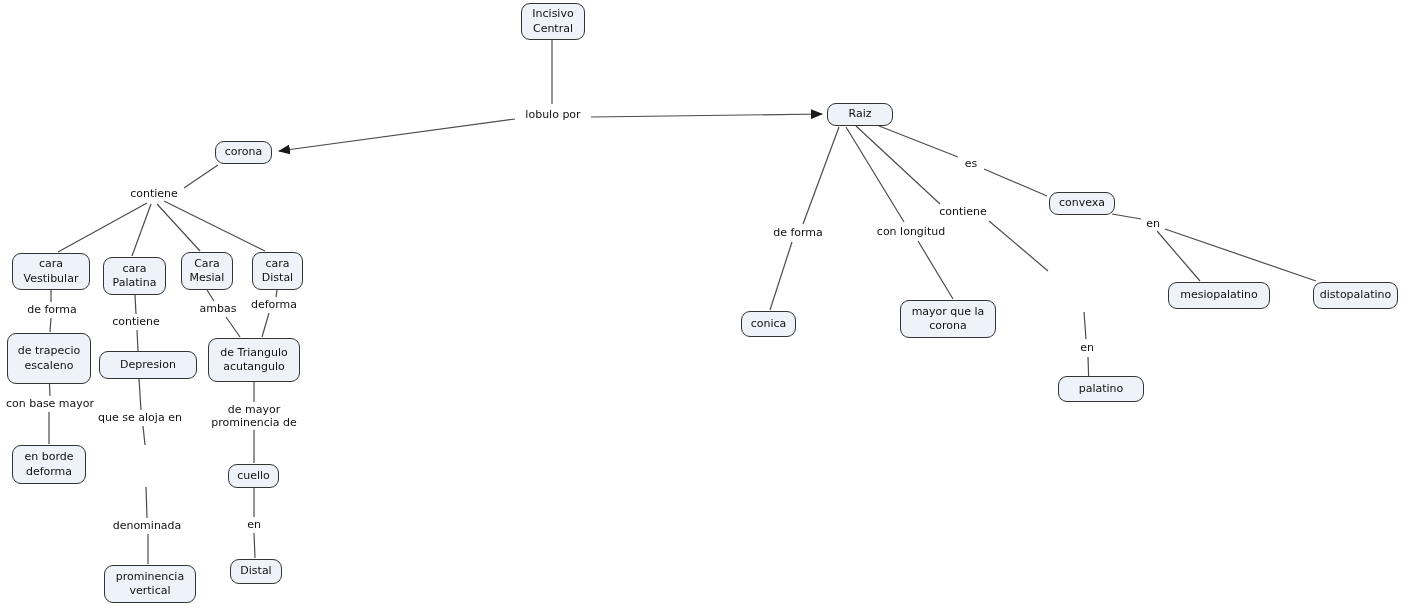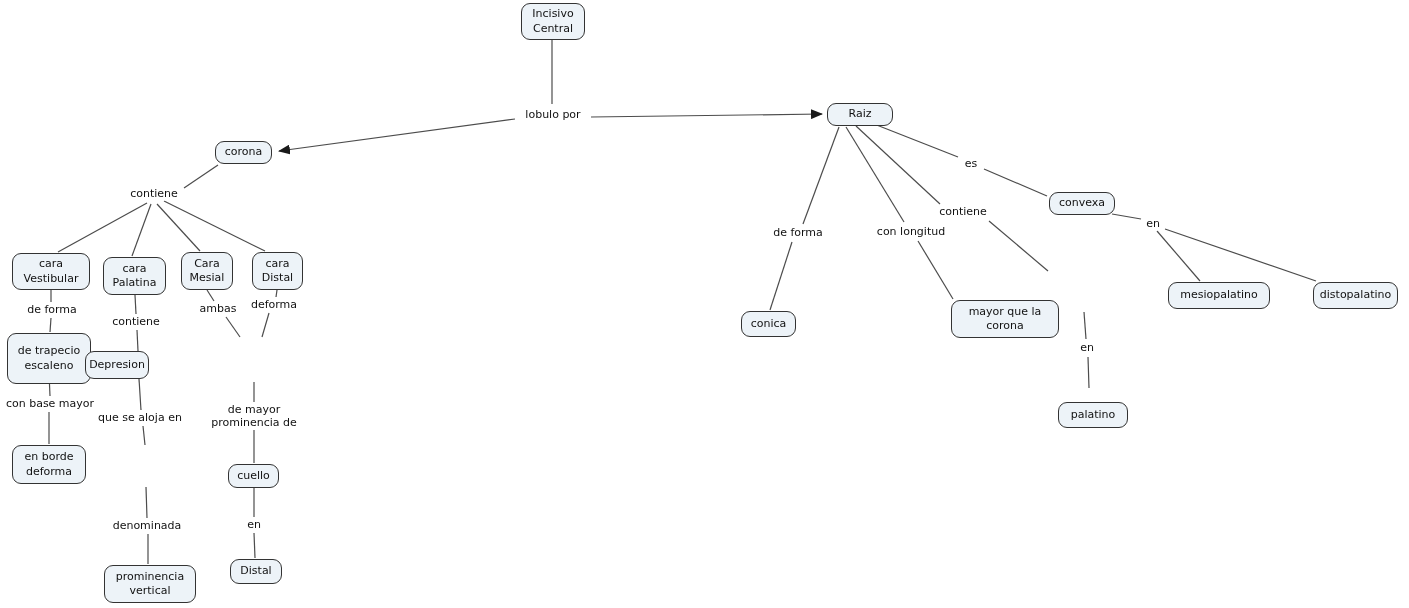--- a/index.html
+++ b/index.html
@@ -92,34 +92,36 @@
   <div class="node" style="left:12px;top:253px;width:78px;height:37px">cara
 Vestibular</div>
   <div class="node" style="left:103px;top:257px;width:63px;height:38px">cara
 Palatina</div>
   <div class="node" style="left:181px;top:252px;width:52px;height:38px">Cara
 Mesial</div>
   <div class="node" style="left:252px;top:252px;width:51px;height:38px">cara
 Distal</div>
   <div class="node" style="left:7px;top:333px;width:84px;height:51px">de trapecio
 escaleno</div>
-  <div class="node" style="left:85px;top:351px;width:64px;height:28px">Depresion</div>
+  <div class="node" style="left:99px;top:351px;width:98px;height:28px">Depresion</div>
+  <div class="node" style="left:208px;top:338px;width:92px;height:44px">de Triangulo
+acutangulo</div>
   <div class="node" style="left:12px;top:445px;width:74px;height:39px">en borde
 deforma</div>
   <div class="node" style="left:228px;top:464px;width:51px;height:24px">cuello</div>
   <div class="node" style="left:104px;top:565px;width:92px;height:38px">prominencia
 vertical</div>
   <div class="node" style="left:230px;top:559px;width:52px;height:25px">Distal</div>
   <div class="node" style="left:741px;top:311px;width:55px;height:26px">conica</div>
-  <div class="node" style="left:951px;top:300px;width:108px;height:38px">mayor que la
+  <div class="node" style="left:900px;top:300px;width:96px;height:38px">mayor que la
 corona</div>
   <div class="node" style="left:1168px;top:282px;width:102px;height:27px">mesiopalatino</div>
   <div class="node" style="left:1313px;top:282px;width:85px;height:27px">distopalatino</div>
   <div class="node" style="left:1049px;top:192px;width:66px;height:23px">convexa</div>
-  <div class="node" style="left:1058px;top:402px;width:70px;height:26px">palatino</div>
+  <div class="node" style="left:1058px;top:376px;width:86px;height:26px">palatino</div>
 
   <div class="edge-label" style="left:553px;top:115px">lobulo por</div>
   <div class="edge-label" style="left:154px;top:194px">contiene</div>
   <div class="edge-label" style="left:52px;top:310px">de forma</div>
   <div class="edge-label" style="left:136px;top:322px">contiene</div>
   <div class="edge-label" style="left:218px;top:309px">ambas</div>
   <div class="edge-label" style="left:274px;top:305px">deforma</div>
   <div class="edge-label" style="left:50px;top:404px">con base mayor</div>
   <div class="edge-label" style="left:140px;top:418px">que se aloja en</div>
   <div class="edge-label" style="left:254px;top:416px">de mayor

